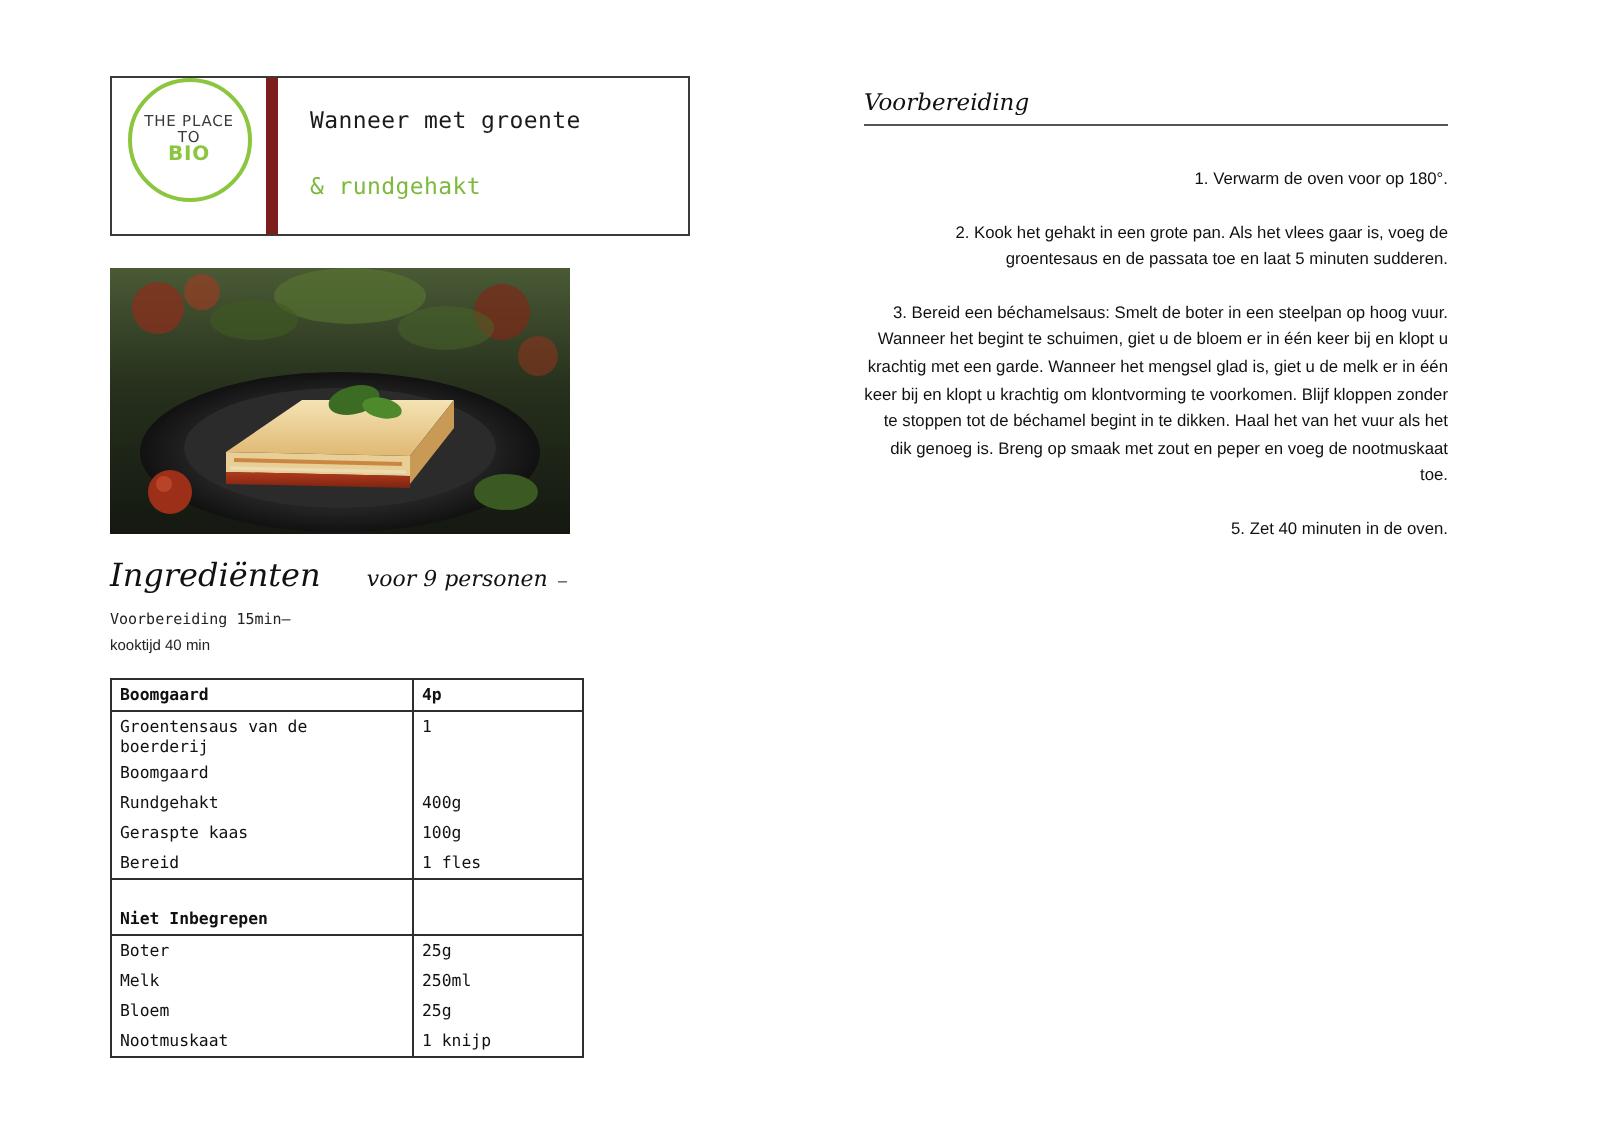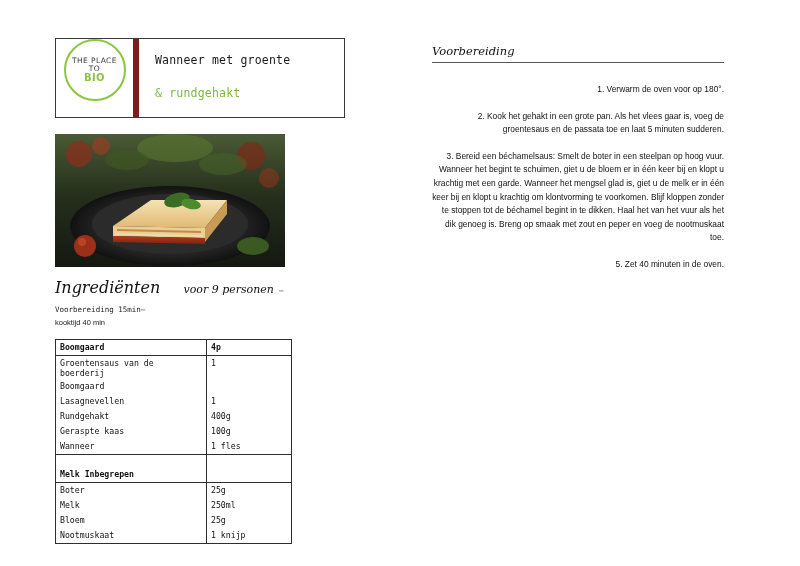--- a/index.html
+++ b/index.html
@@ -280,41 +280,37 @@
         </tr>
         <tr>
           <td class="c1">Groentensaus van de boerderij</td>
           <td class="c2">1</td>
         </tr>
         <tr>
           <td class="c1">Boomgaard</td>
           <td class="c2"></td>
         </tr>
         <tr>
-          <td class="c1">Lasagnevellen</td>
-          <td class="c2">1</td>
-        </tr>
-        <tr>
           <td class="c1">Rundgehakt</td>
           <td class="c2">400g</td>
         </tr>
         <tr>
           <td class="c1">Geraspte kaas</td>
           <td class="c2">100g</td>
         </tr>
         <tr class="row-bottom">
-          <td class="c1">Wanneer</td>
+          <td class="c1">Bereid</td>
           <td class="c2">1 fles</td>
         </tr>
         <tr class="spacer">
           <td class="c1"></td>
           <td class="c2"></td>
         </tr>
         <tr class="sub-hdr">
-          <td class="c1">Melk Inbegrepen</td>
+          <td class="c1">Niet Inbegrepen</td>
           <td class="c2"></td>
         </tr>
         <tr>
           <td class="c1">Boter</td>
           <td class="c2">25g</td>
         </tr>
         <tr>
           <td class="c1">Melk</td>
           <td class="c2">250ml</td>
         </tr>

